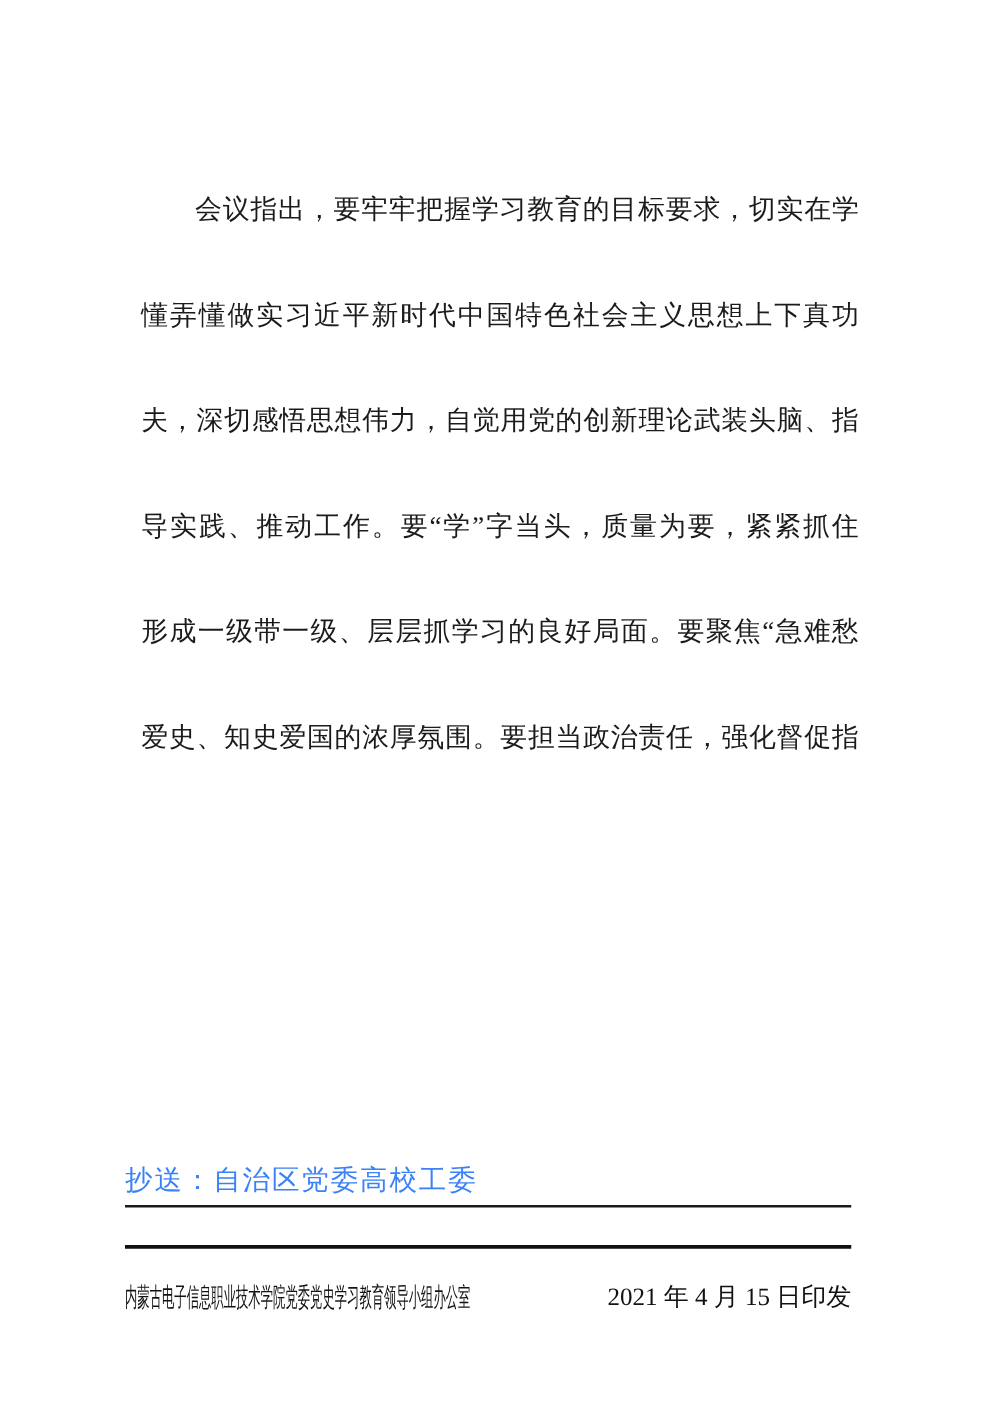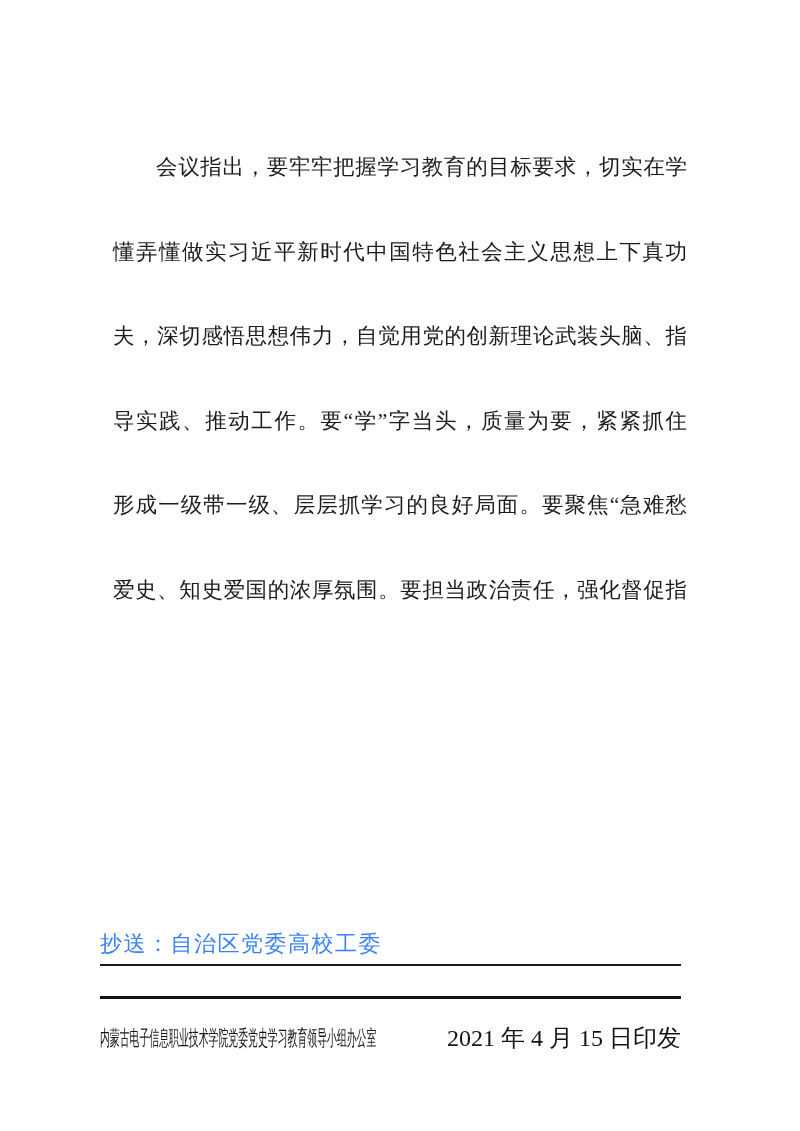--- a/index.html
+++ b/index.html
@@ -88,21 +88,21 @@
     display: inline-block;
     font-family: "Liberation Sans", "DejaVu Sans", sans-serif;
     font-size: 21px;
     white-space: nowrap;
     transform: scaleX(0.47);
     transform-origin: 0 50%;
     color: #121212;
   }
   .print-date {
     font-family: "Liberation Serif", "DejaVu Serif", serif;
-    font-size: 24px;
+    font-size: 20px;
     white-space: nowrap;
     color: #121212;
   }
 </style>
 </head>
 <body>
 
 <div class="page">
 
   <div class="body-text">

